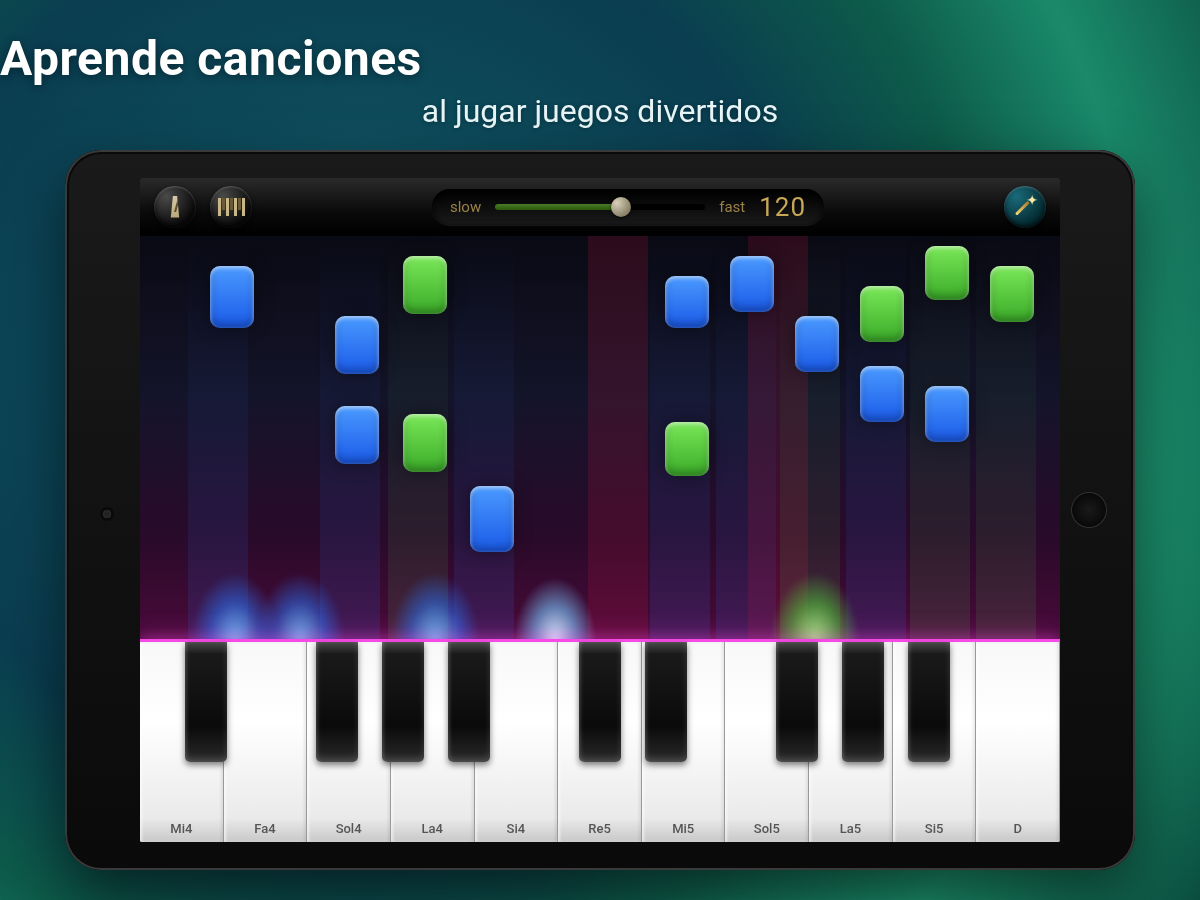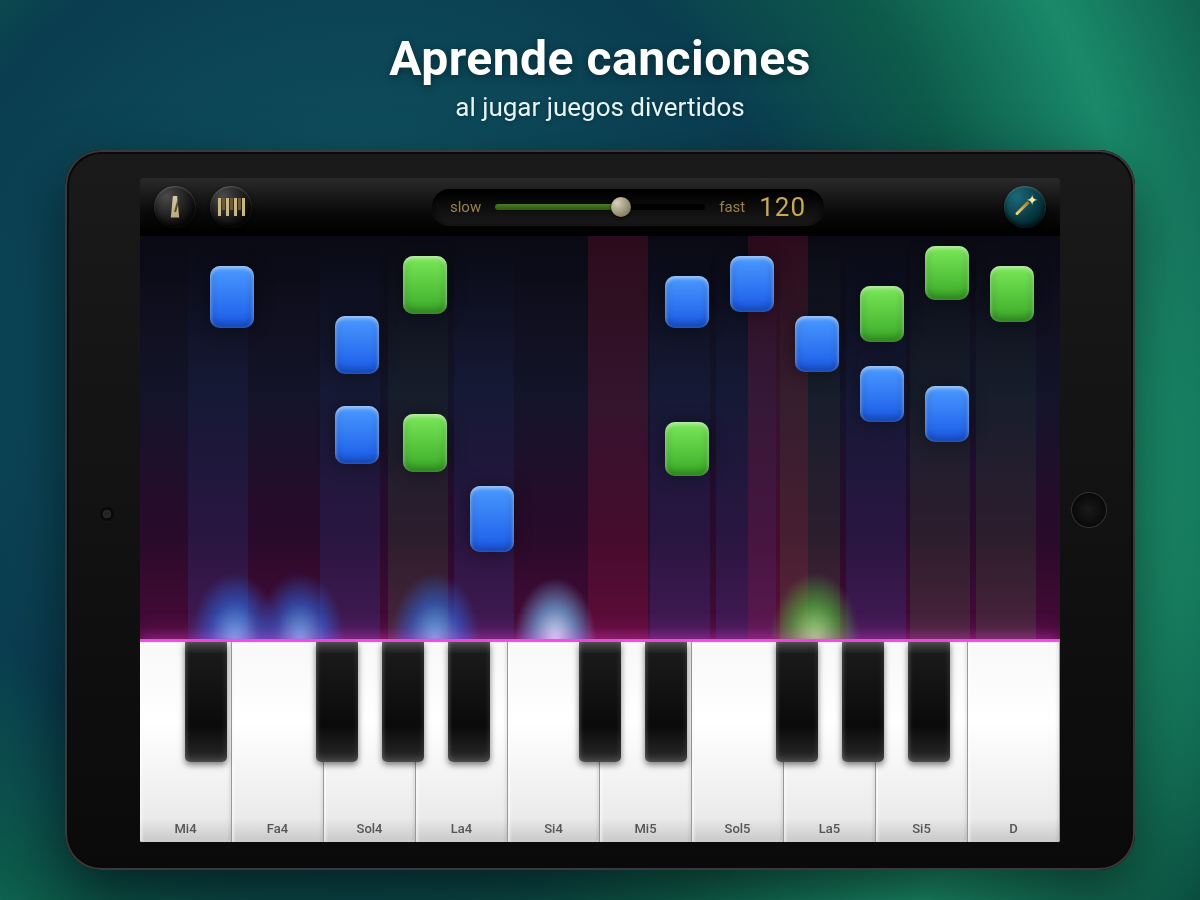--- a/index.html
+++ b/index.html
@@ -7,27 +7,27 @@
   .bg {
     width: 1200px; height: 900px;
     background: radial-gradient(circle at 30% 40%, #1a6b7a 0%, #0d4a5a 25%, #0a3d50 45%, #0d5a4a 62%, #1a8a6a 78%, #0a4a3d 100%);
     position: relative;
   }
   .bg::before {
     content: ""; position: absolute; inset: 0;
     background: radial-gradient(circle at 75% 70%, rgba(40,200,130,0.35) 0%, transparent 40%);
   }
   .headline {
-    position: absolute; top: 30px; left: 0; right: 0; text-align: center;
+    position: absolute; top: 30px; left: 0; right: 0; text-align: left;
     color: #fff; font-size: 48px; font-weight: 700; letter-spacing: 0.5px;
     text-shadow: 0 2px 8px rgba(0,0,0,0.4);
   }
   .subhead {
     position: absolute; top: 92px; left: 0; right: 0; text-align: center;
-    color: #e8f6f8; font-size: 26px; font-weight: 400;
+    color: #e8f6f8; font-size: 32px; font-weight: 400;
     text-shadow: 0 1px 4px rgba(0,0,0,0.3);
   }
 
   
   .tablet {
     position: absolute; left: 65px; top: 150px; width: 1070px; height: 720px;
     background: linear-gradient(#1a1a1a,#0a0a0a);
     border-radius: 36px;
     box-shadow: 0 25px 60px rgba(0,0,0,0.55), inset 0 0 0 2px #3a3a3a, inset 0 0 0 4px #0a0a0a;
     padding: 28px 75px 28px 75px;
@@ -210,20 +210,23 @@
           <div class="wkey">
             <div class="lbl">Sol4</div>
           </div>
           <div class="wkey">
             <div class="lbl">La4</div>
           </div>
           <div class="wkey">
             <div class="lbl">Si4</div>
           </div>
           <div class="wkey">
+            <div class="lbl">Re5</div>
+          </div>
+          <div class="wkey">
             <div class="lbl">Mi5</div>
           </div>
           <div class="wkey">
             <div class="lbl">Sol5</div>
           </div>
           <div class="wkey">
             <div class="lbl">La5</div>
           </div>
           <div class="wkey">
             <div class="lbl">Si5</div>

